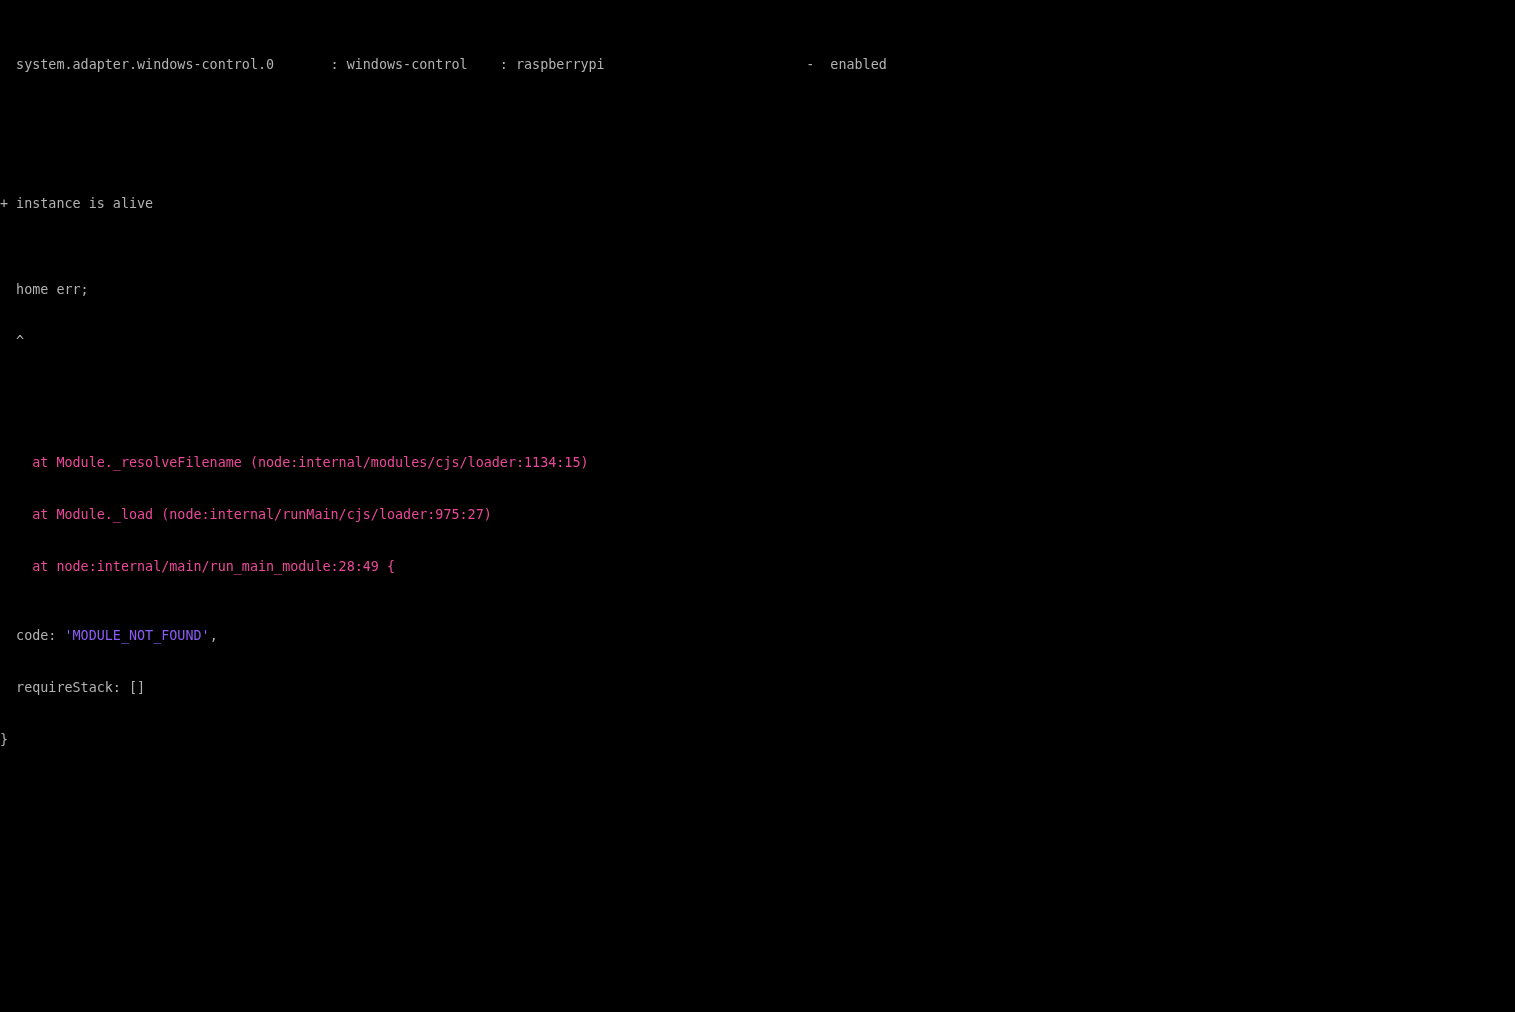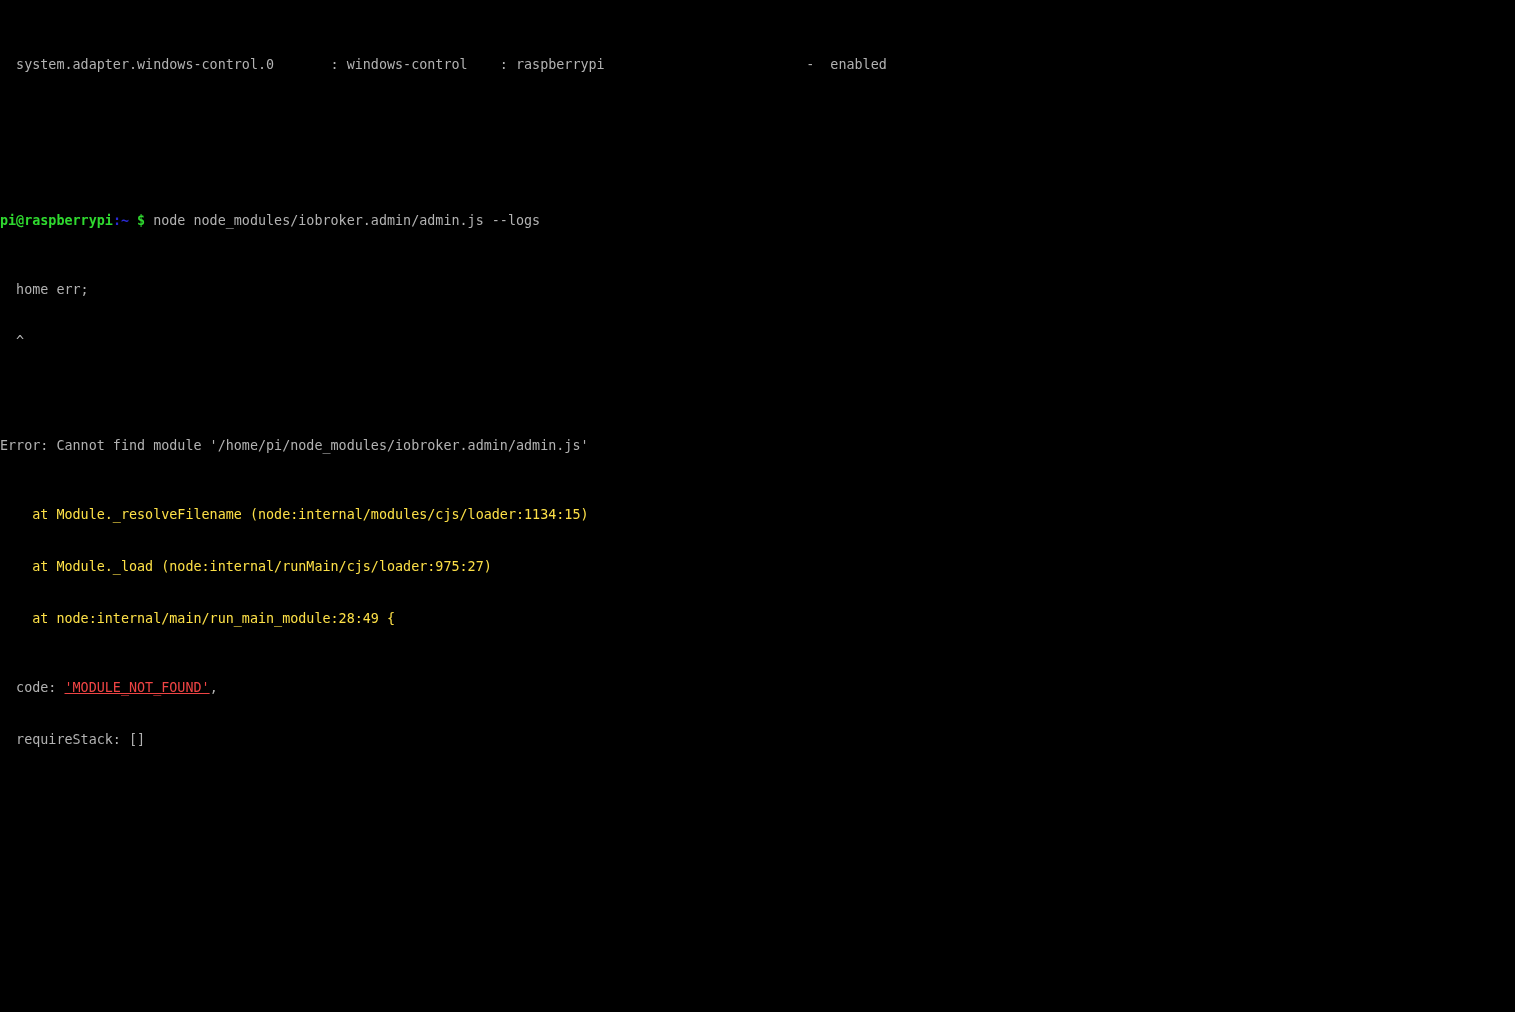--- a/index.html
+++ b/index.html
@@ -32,43 +32,42 @@
     left: 0;
     top: -13px;
     width: 1515px;
   }
   .row {
     height: 17.3px;
     white-space: pre;
     display: block;
   }
   .c-def   { color: #b2b2b2; }
-  .c-dim   { color: #fde047; }
-  .c-green { color: #ef4444; text-decoration: underline; }
+  .c-dim   { color: #ec4899; }
+  .c-green { color: #8b5cf6; }
   .c-bgrn  { color: #2fd92f; font-weight: bold; }
   .c-blue  { color: #2a2ad4; font-weight: bold; }
 </style>
 </head>
 <body>
 
 <div id="terminal">
   <div class="screen">
 
     
     <div class="row"><span class="c-def">  system.adapter.windows-control.0       : windows-control    : raspberrypi                         -  enabled</span></div>
 
     <div class="row"> </div>
 
+    <div class="row"><span class="c-def">+ instance is alive</span></div>
 
-    <div class="row"><span class="c-bgrn">pi@raspberrypi</span><span class="c-blue">:~</span><span class="c-def"> </span><span class="c-bgrn">$</span><span class="c-def"> </span><span class="c-def">node node_modules/iobroker.admin/admin.js --logs</span></div>
 
     <div class="row"><span class="c-def">  home err;</span></div>
     <div class="row"><span class="c-def">  ^</span></div>
     <div class="row"><span class="c-def"></span></div>
-    <div class="row"><span class="c-def">Error: Cannot find module '/home/pi/node_modules/iobroker.admin/admin.js'</span></div>
 
     <div class="row"><span class="c-dim">    at Module._resolveFilename (node:internal/modules/cjs/loader:1134:15)</span></div>
     <div class="row"><span class="c-dim">    at Module._load (node:internal/runMain/cjs/loader:975:27)</span></div>
     <div class="row"><span class="c-dim">    at node:internal/main/run_main_module:28:49 {</span></div>
 
     <div class="row"><span class="c-def">  code: </span><span class="c-green">'MODULE_NOT_FOUND'</span><span class="c-def">,</span></div>
     <div class="row"><span class="c-def">  requireStack: []</span></div>
     <div class="row"><span class="c-def">}</span></div>
 
     <div class="row"> </div>

